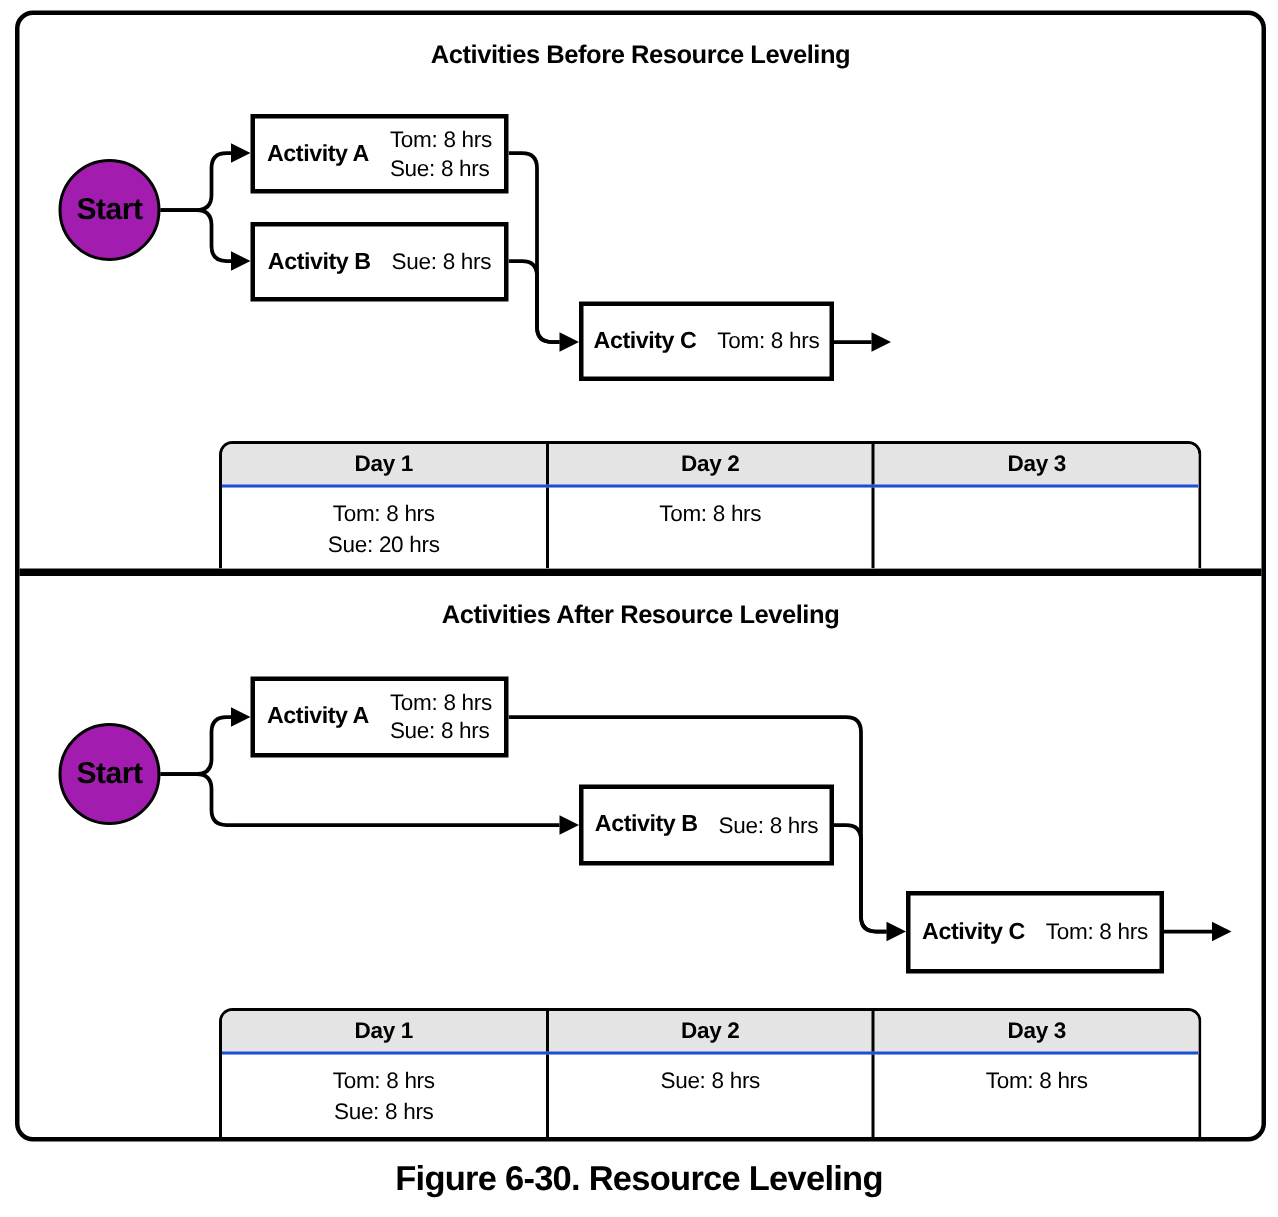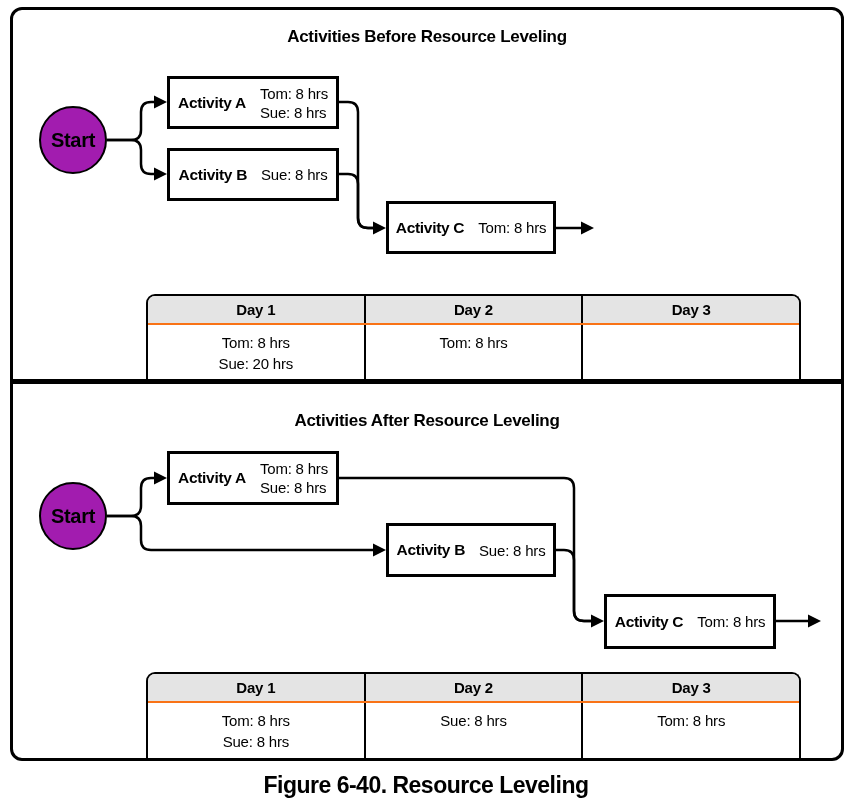--- a/index.html
+++ b/index.html
@@ -19,21 +19,21 @@
     display:flex;align-items:center;justify-content:center;
     font-weight:bold;font-size:20px;letter-spacing:-0.3px;}
   .act-box{position:absolute;background:#fff;border:3px solid #000;box-sizing:border-box;
     display:flex;align-items:center;justify-content:center;gap:14px;}
   .act-name{font-weight:bold;font-size:15.5px;letter-spacing:-0.3px;white-space:nowrap;}
   .act-res{display:flex;flex-direction:column;font-size:15px;line-height:19px;
     letter-spacing:-0.2px;text-align:left;white-space:nowrap;}
   .lvl-table{position:absolute;border:2.5px solid #000;border-bottom:none;
     border-radius:9px 9px 0 0;box-sizing:border-box;overflow:hidden;
     display:flex;flex-direction:column;background:#fff;}
-  .lvl-head{display:flex;background:#e4e4e4;border-bottom:2px solid #f97316;flex:none;height:27px;}
+  .lvl-head{display:flex;background:#e4e4e4;border-bottom:2px solid #1d4ed8;flex:none;height:27px;}
   .lvl-hcell{flex:1;text-align:center;font-weight:bold;font-size:15px;
     letter-spacing:-0.2px;padding-top:5px;box-sizing:border-box;}
   .lvl-hcell + .lvl-hcell{border-left:2px solid #000;}
   .lvl-body{display:flex;flex:1;}
   .lvl-cell{flex:1;text-align:center;font-size:15px;line-height:21px;
     letter-spacing:-0.2px;padding-top:7px;box-sizing:border-box;
     display:flex;flex-direction:column;align-items:center;}
   .lvl-cell + .lvl-cell{border-left:2px solid #000;}
   .caption{position:absolute;left:0;right:0;top:772px;text-align:center;
     font-weight:bold;font-size:23px;letter-spacing:-0.5px;}
@@ -112,21 +112,21 @@
         <polygon points="141,87.5 154,94 141,100.5"></polygon>
         <path d="M94,132 H118 Q128,132 128,142 V156 Q128,166 138,166 H360"></path>
         <polygon points="360,159.5 373,166 360,172.5"></polygon>
         <path d="M326,94 H551 Q561,94 561,104 V227 Q561,237 571,237 H578"></path>
         <path d="M543,166 H551 Q561,166 561,176 V227 Q561,237 571,237 H578"></path>
         <polygon points="578,230.5 591,237 578,243.5"></polygon>
         <path d="M763,237 H795"></path>
         <polygon points="795,230.5 808,237 795,243.5"></polygon>
       </svg>
 
-      <div class="panel-title" style="top:27px">Activities After Resource Leveling</div>
+      <div class="panel-title" style="top:16px">Activities After Resource Leveling</div>
 
       <div class="start-circle" style="left:26px;top:98px">
         <span>Start</span>
       </div>
 
       <div class="act-box" style="left:154px;top:67px;width:172px;height:54px">
         <span class="act-name">Activity A</span>
         <span class="act-res">
           <span>Tom: 8 hrs</span>
           <span>Sue: 8 hrs</span>
@@ -163,14 +163,14 @@
           </div>
           <div class="lvl-cell">
             <span>Tom: 8 hrs</span>
           </div>
         </div>
       </div>
     </div>
 
   </div>
 
-  <div class="caption">Figure 6-40. Resource Leveling</div>
+  <div class="caption">Figure 6-30. Resource Leveling</div>
 </div>
 
 </body></html>

